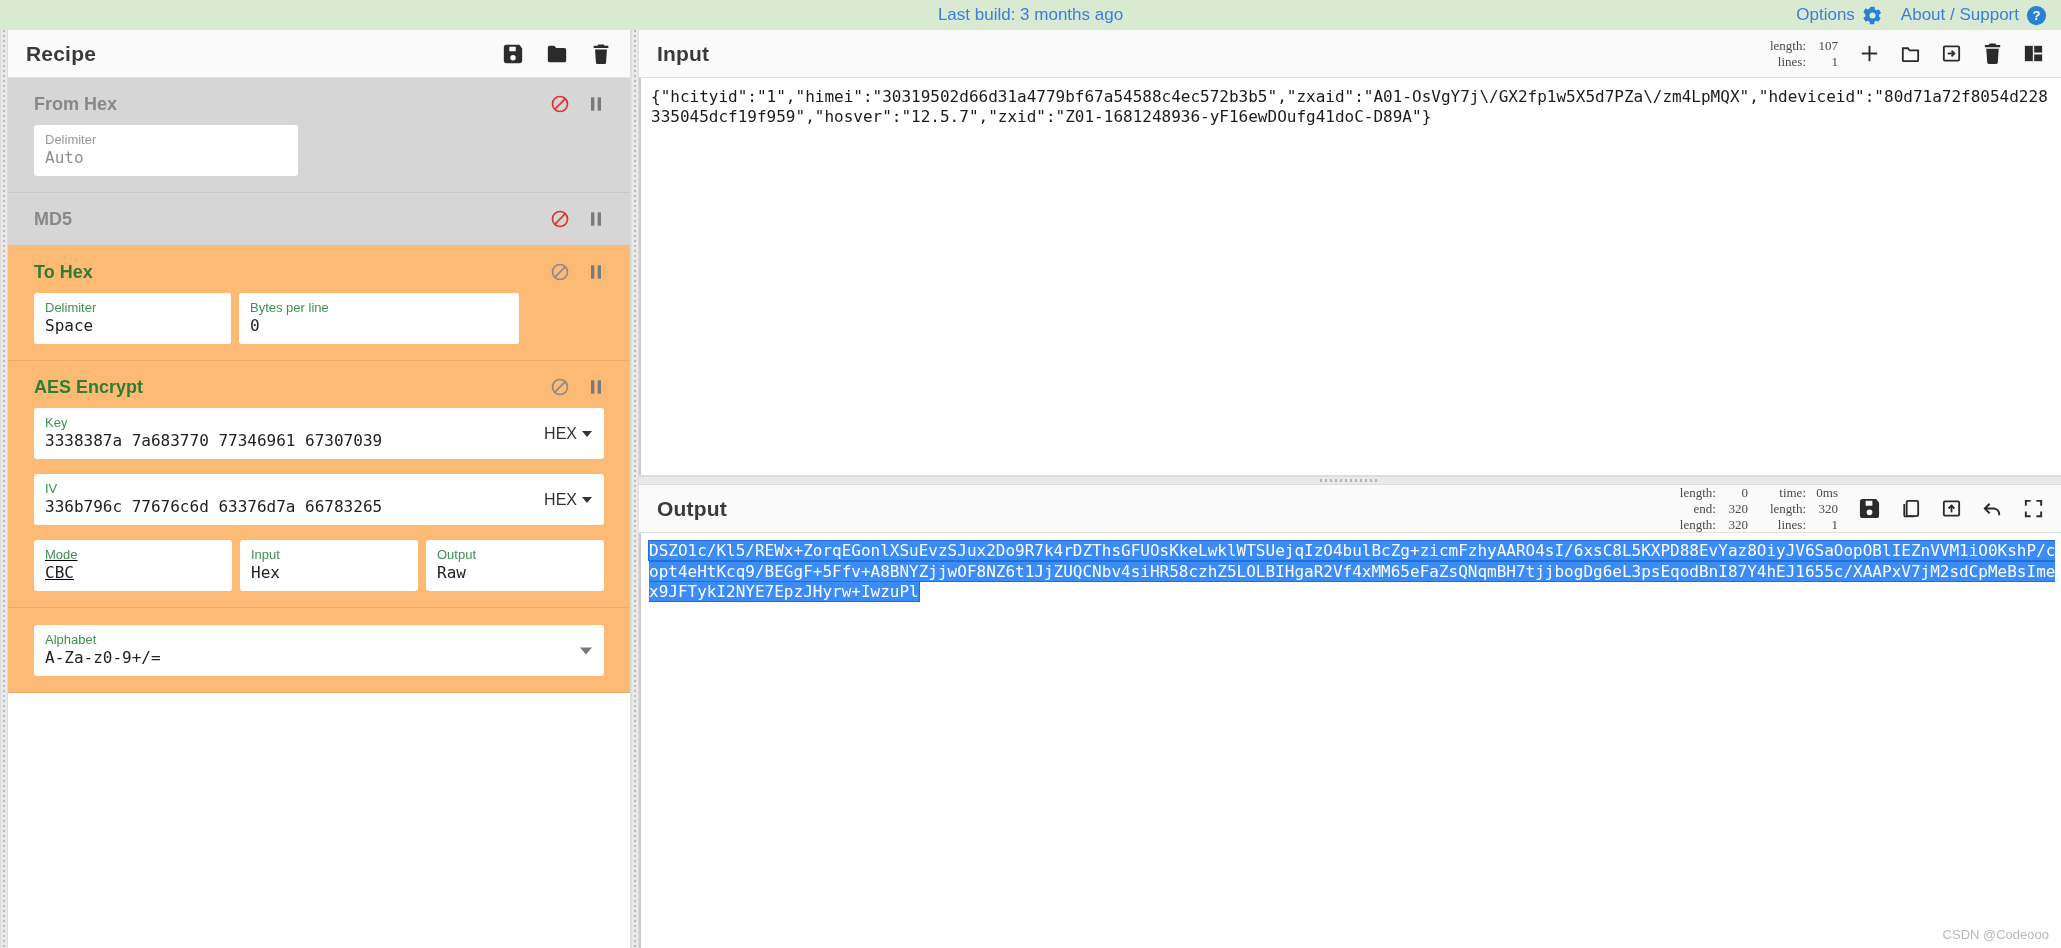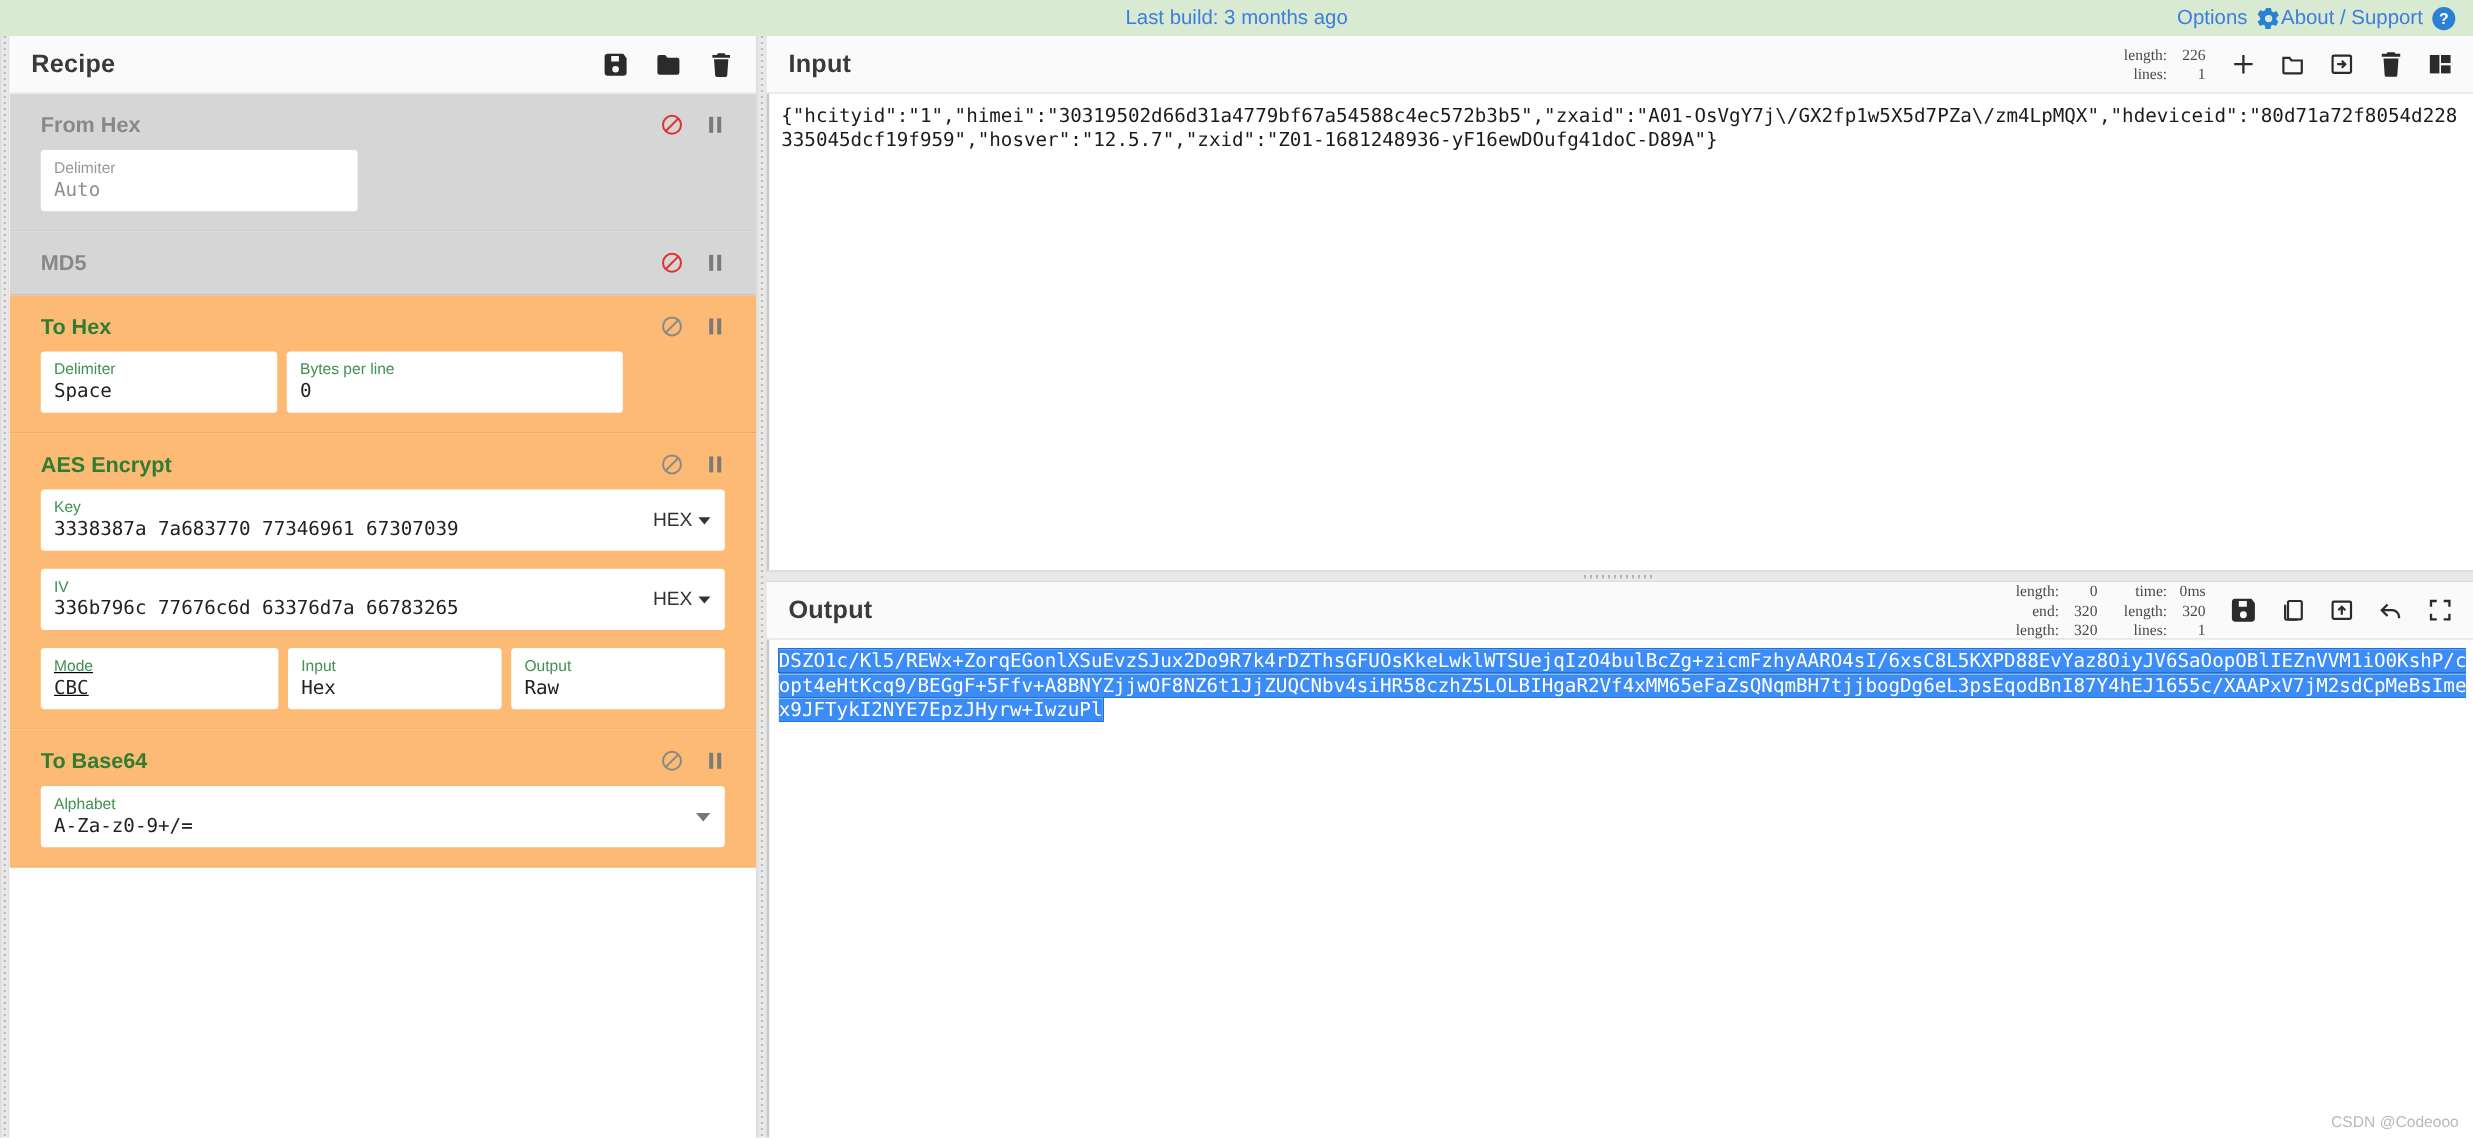--- a/index.html
+++ b/index.html
@@ -15,21 +15,21 @@
     background: #d9ead3;
     display: flex; align-items: center;
     position: relative;
     font-size: 17px;
   }
   #banner .build-text {
     position: absolute; left: 0; right: 0; text-align: center;
     color: #3d7ddd;
   }
   #banner .right-links {
-    position: absolute; right: 14px; display: flex; align-items: center; 
+    position: absolute; right: 14px; display: flex; align-items: center; gap: 18px;
     color: #3d7ddd;
     justify-content: flex-end;
   }
   #banner .link { display: flex; align-items: center; gap: 7px; cursor: pointer; }
 
   .gear-ico { width: 21px; height: 21px; display:block; }
   .help-ico { width: 21px; height: 21px; display:block; }
 
   
   #app {
@@ -371,37 +371,20 @@
             </div>
             <div class="arg w-outp">
               <div class="arg-label">Output</div>
               <div class="arg-value">Raw</div>
             </div>
           </div>
         </div>
       </div>
 
       <div class="op enabled">
-        <div class="op-head">
-          <div class="op-name">To Base64</div>
-          <div class="op-ctrls">
-            <span>
-              <svg class="ban-ico" viewBox="0 0 24 24" fill="none" stroke="#8a8a8a" stroke-width="2">
-                <circle cx="12" cy="12" r="9"></circle>
-                  <line x1="5.6" y1="18.4" x2="18.4" y2="5.6"></line>
-              </svg>
-            </span>
-            <span>
-              <svg class="pause-ico" viewBox="0 0 24 24" fill="#7a7a7a">
-                <rect x="6" y="4" width="4" height="16"></rect>
-                  <rect x="14" y="4" width="4" height="16"></rect>
-              </svg>
-            </span>
-          </div>
-        </div>
         <div class="args">
           <div class="arg w-full">
             <div class="arg-label">Alphabet</div>
             <div class="arg-value">A-Za-z0-9+/=</div>
             <span class="caret"></span>
           </div>
         </div>
       </div>
 
     </div>
@@ -411,21 +394,21 @@
 
   <div id="io">
 
     <div id="input-panel">
       <div class="io-title-bar">
         <div class="panel-title">Input</div>
         <div class="io-meta">
           <div class="meta-col">
             <div class="meta-row">
               <span class="meta-k">length:</span>
-              <span class="meta-v">226</span>
+              <span class="meta-v">107</span>
             </div>
             <div class="meta-row">
               <span class="meta-k">lines:</span>
               <span class="meta-v">1</span>
             </div>
           </div>
         </div>
         <div class="io-icons">
           <span>
             <svg class="io-ico" viewBox="0 0 24 24" stroke="#2b2b2b" stroke-width="2" fill="none">

